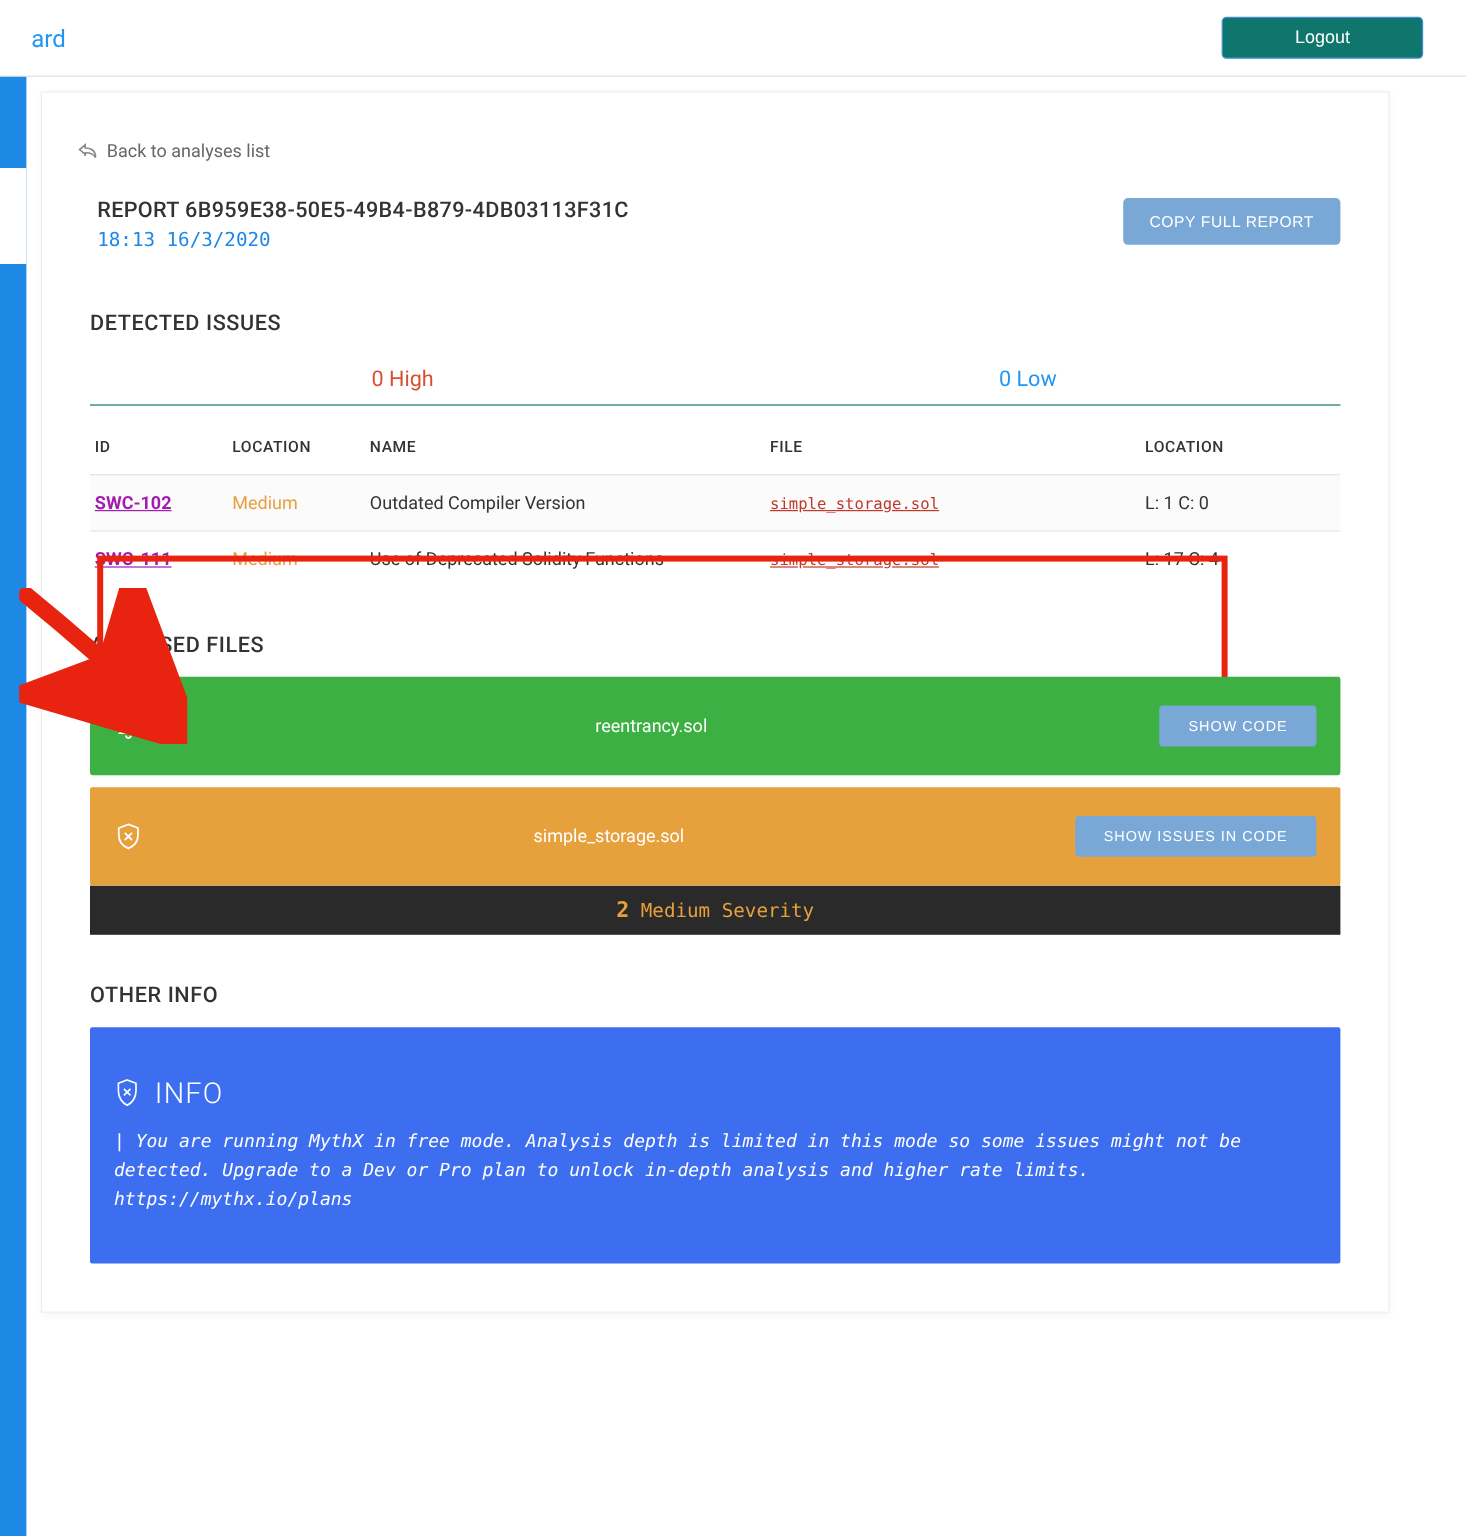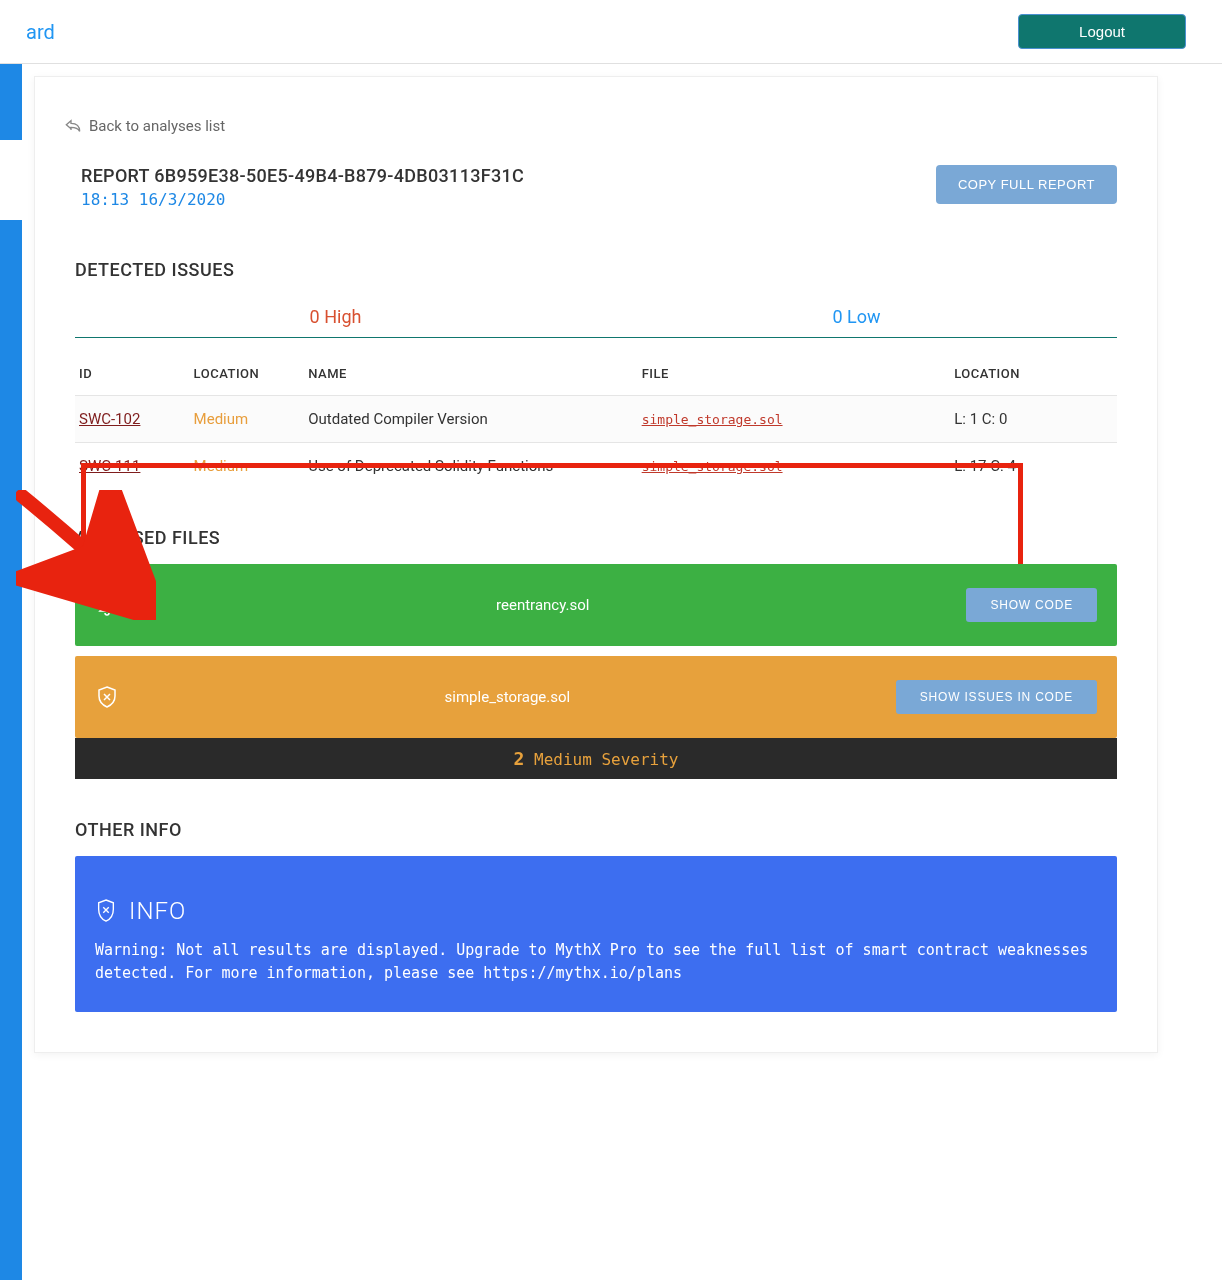--- a/index.html
+++ b/index.html
@@ -138,21 +138,21 @@
     color: #333;
     padding: 8px 4px 14px;
   }
   .issues-table td {
     padding: 14px 4px;
     border-top: 1px solid #e5e5e5;
     font-size: 15px;
     vertical-align: middle;
   }
   .issues-table tr.row-alt td { background: #fbfbfb; }
-  .issue-id { text-decoration: underline; color: #7f1d1d; cursor: pointer; }
+  .issue-id { text-decoration: underline; color: #a21caf; cursor: pointer; font-weight: bold; }
   .med-tag { color: #e89e3c; }
   .file-link { color: #c0392b; text-decoration: underline; font-family: Consolas, monospace; font-size: 13px; cursor: pointer; }
   .loc-text { color: #333; font-size: 15px; }
   .red-highlight {
     position: absolute;
     border: 5px solid #e8230f;
     pointer-events: none;
     left: 46px;
     width: 942px;
     top: 386px;
@@ -321,21 +321,21 @@
     <div class="section-title">OTHER INFO</div>
 
     <div class="info-box">
       <div class="info-header">
         <svg width="22" height="26" viewBox="0 0 24 28" fill="none" stroke="#fff" stroke-width="1.5">
             <path d="M12 2l8 3v7c0 6-3.5 11-8 13-4.5-2-8-7-8-13V5l8-3z"></path>
             <path d="M9 10l6 6M15 10l-6 6"></path>
           </svg>
         <span>INFO</span>
       </div>
-      <div class="info-para2">Warning: Not all results are displayed. Upgrade to MythX Pro to see the full list of smart contract weaknesses detected. For more information, please see https://mythx.io/plans</div>
+      <div class="info-para1"><span class="pipe">| </span><span>You are running MythX in free mode. Analysis depth is limited in this mode so some issues might not be detected. Upgrade to a Dev or Pro plan to unlock in-depth analysis and higher rate limits. https://mythx.io/plans</span></div>
     </div>
 
   </div>
 
   <svg class="arrow-svg" width="140" height="130" viewBox="0 0 140 130">
     <defs>
         <marker id="ah" markerWidth="12" markerHeight="12" refX="8" refY="6" orient="auto">
           <path d="M0,0 L12,6 L0,12 L3,6 z" fill="#e8230f"></path>
         </marker>
       </defs>

